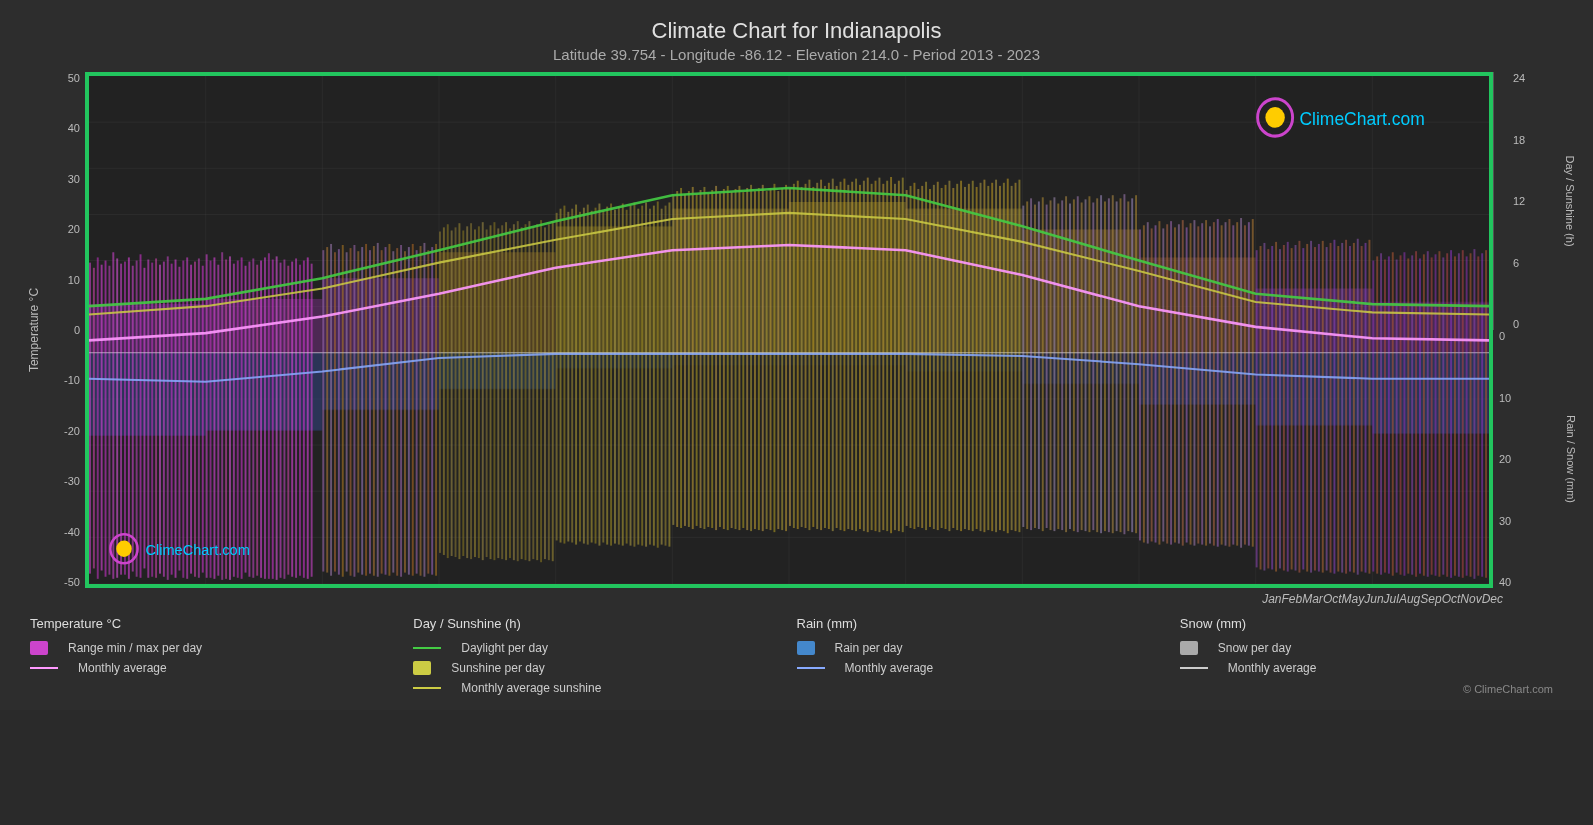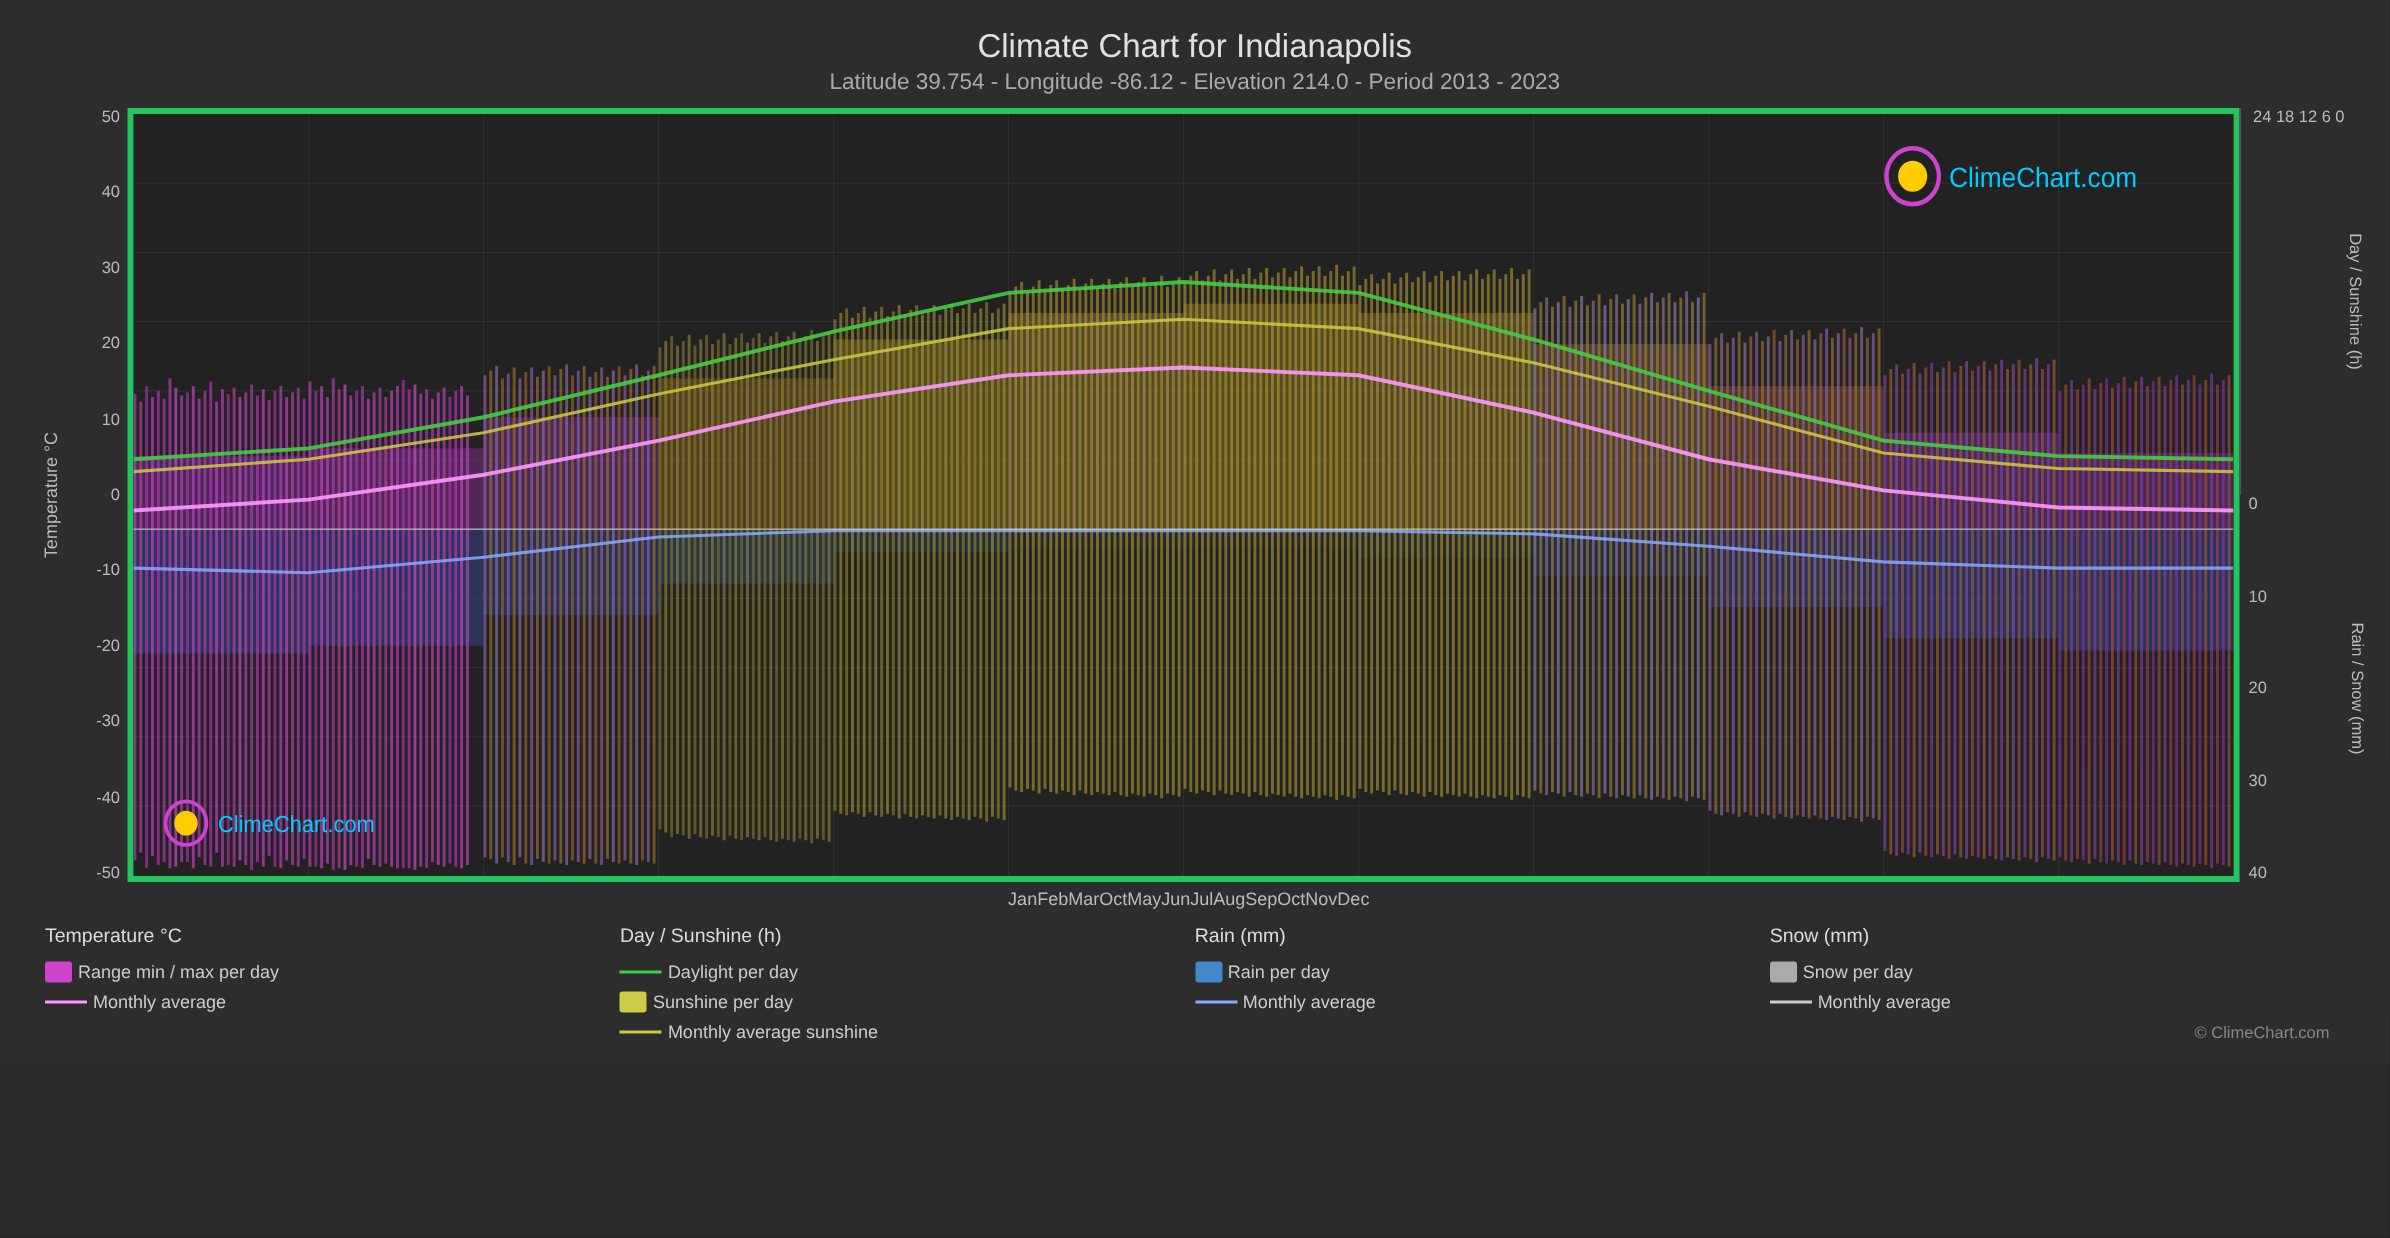--- a/index.html
+++ b/index.html
@@ -56,24 +56,25 @@
       border: 4px solid #22c55e;
     }
     .chart-svg {
       width: 100%;
       height: 100%;
     }
     .x-axis {
       display: flex;
       margin-left: 52px;
       margin-right: 60px;
-      justify-content: center;
+      justify-content: flex-end;
       font-size: 12px;
       color: #bbb;
       padding-top: 4px;
+      font-style: italic;
     }
     .legend-section {
       display: flex;
       flex-direction: row;
       gap: 0;
       padding: 10px 0 5px 0;
       font-size: 12px;
     }
     .legend-group {
       flex: 1;
@@ -82,21 +83,21 @@
       gap: 6px;
     }
     .legend-group-title {
       color: #ddd;
       font-size: 13px;
       margin-bottom: 4px;
     }
     .legend-item {
       display: flex;
       align-items: center;
-      gap: 4px;
+      gap: 20px;
       color: #ccc;
       font-size: 12px;
     }
     .legend-swatch {
       width: 18px;
       height: 14px;
       border-radius: 2px;
       flex-shrink: 0;
     }
     .legend-line {
@@ -617,21 +618,21 @@
 
         <g transform="translate(20, 440)">
           <circle cx="16" cy="16" r="14" fill="none" stroke="#cc44cc" stroke-width="2.5"></circle>
           <circle cx="16" cy="16" r="8" fill="#ffcc00"></circle>
           <text x="38" y="22" fill="#00ccff" font-size="15" font-family="Arial">ClimeChart.com</text>
         </g>
       </svg>
     </div>
 
     <div style="position:relative; width:70px; display:flex; flex-direction:column; font-size:11px; color:#bbb;">
-      <div style="flex:1; display:flex; flex-direction:row; justify-content:space-between; padding-left:8px; border-left:1px solid #555;">
+      <div style="flex:1; display:flex; flex-direction:column; justify-content:space-between; padding-left:19px; border-left:1px solid #555;">
         <span>24</span>
         <span>18</span>
         <span>12</span>
         <span>6</span>
         <span>0</span>
       </div>
       <div style="flex:1; display:flex; flex-direction:column; justify-content:space-between; padding-left:6px;">
         <span>0</span>
         <span>10</span>
         <span>20</span>

